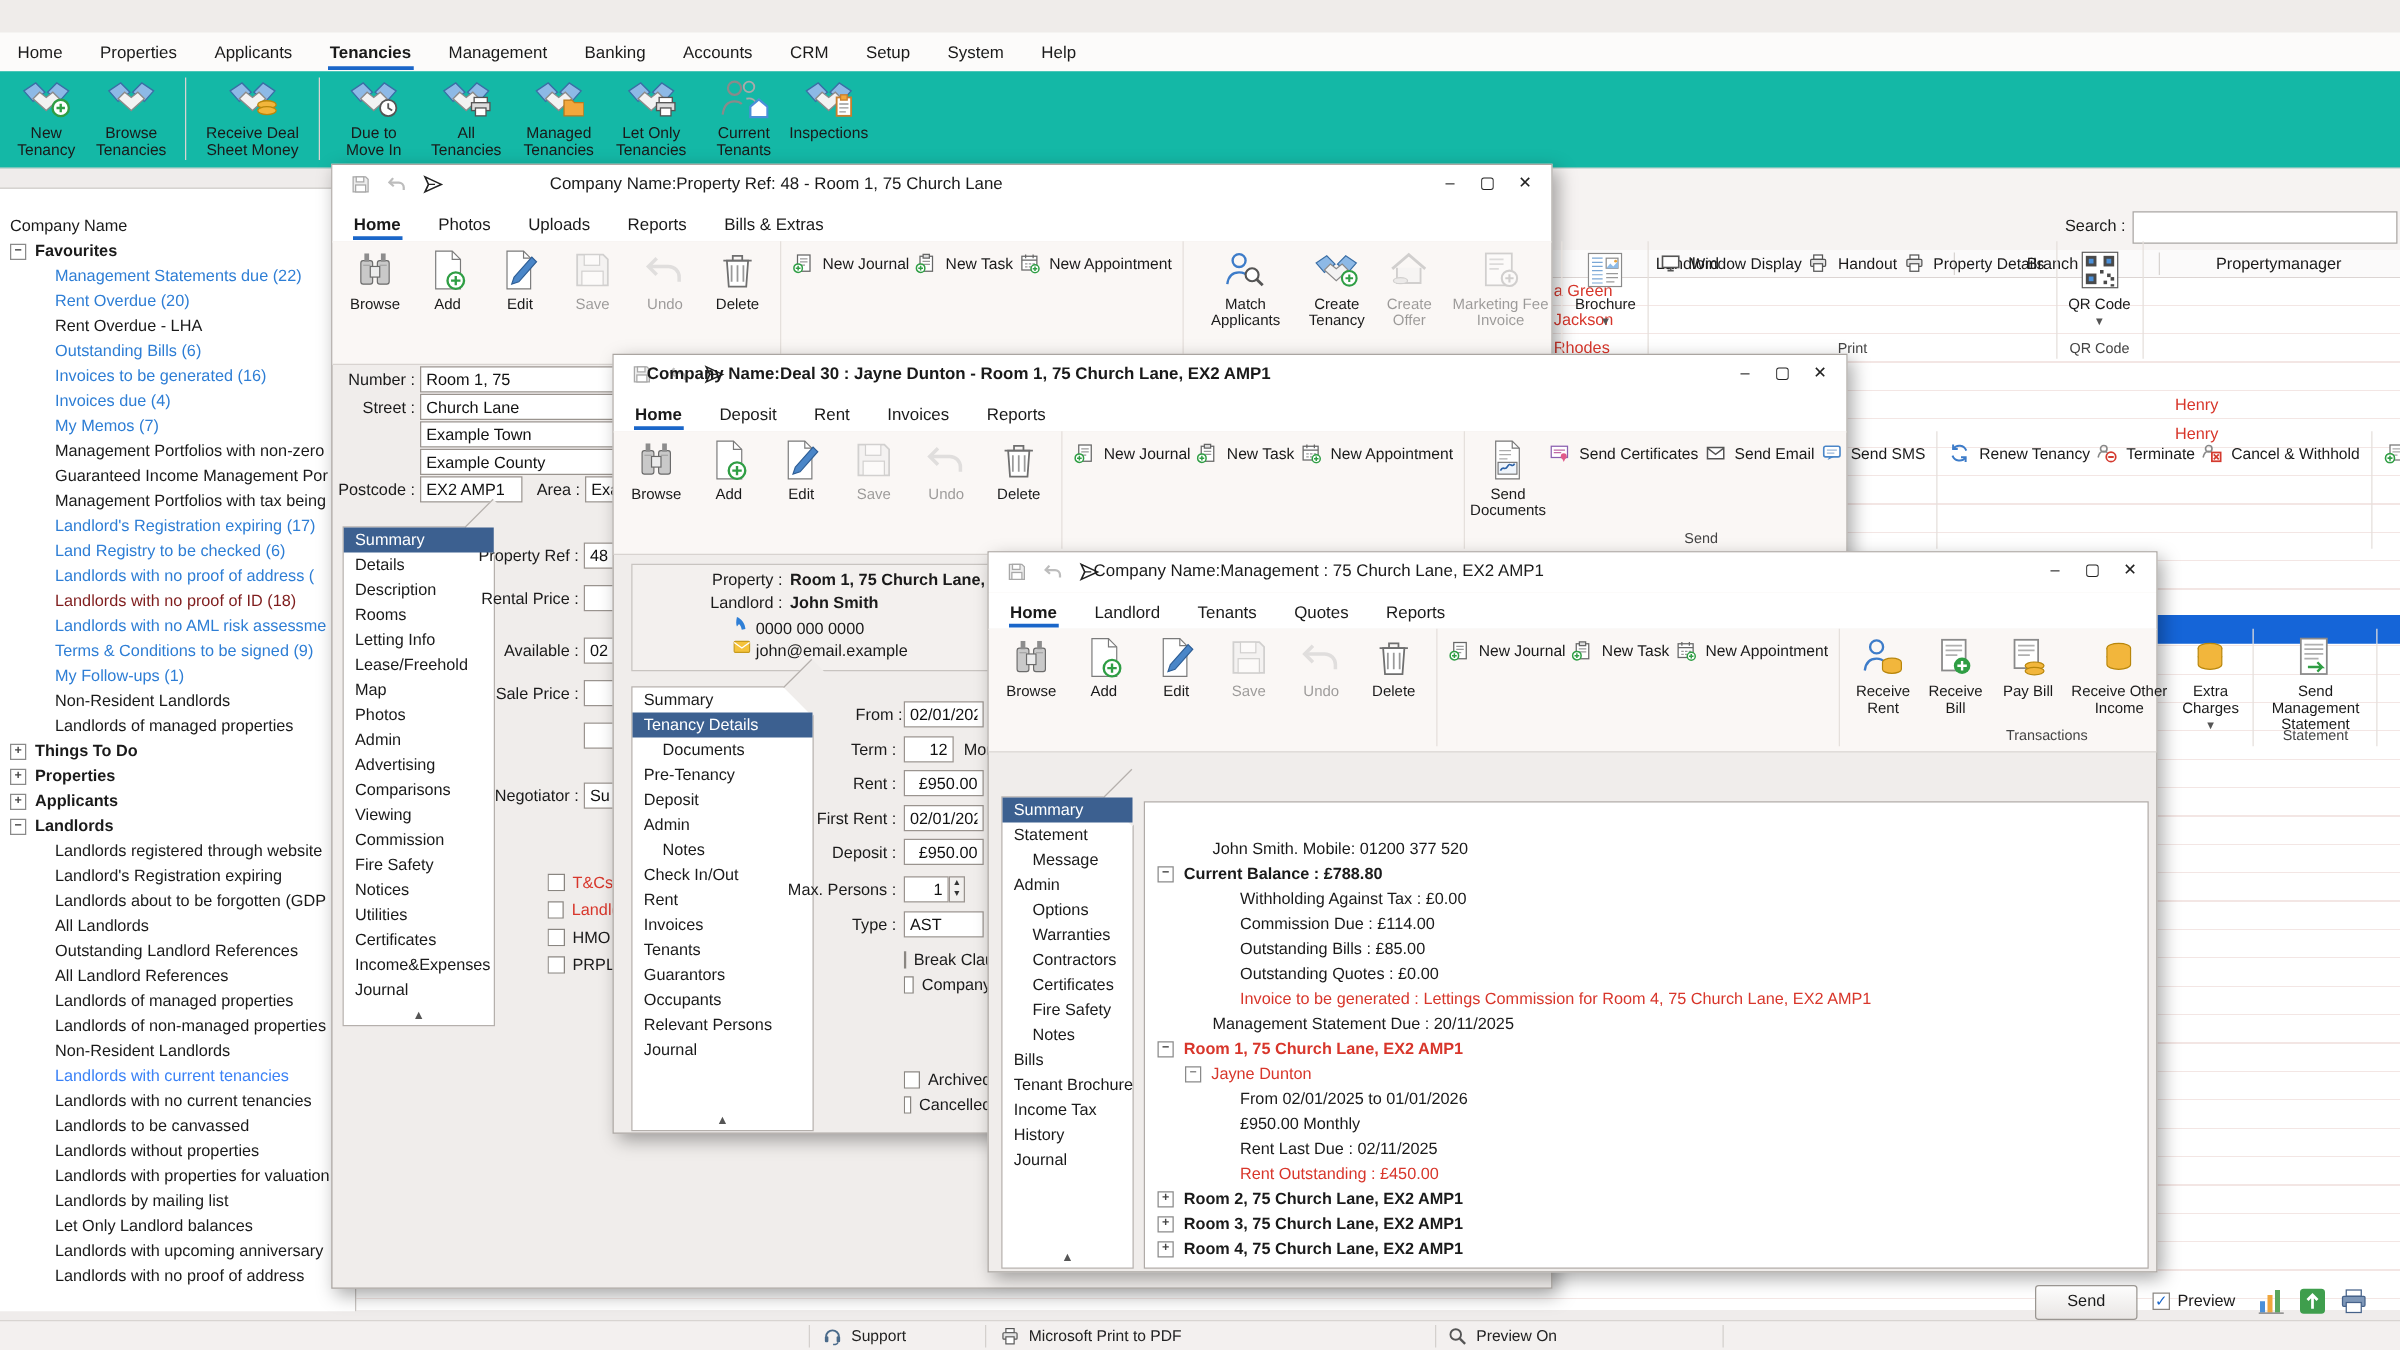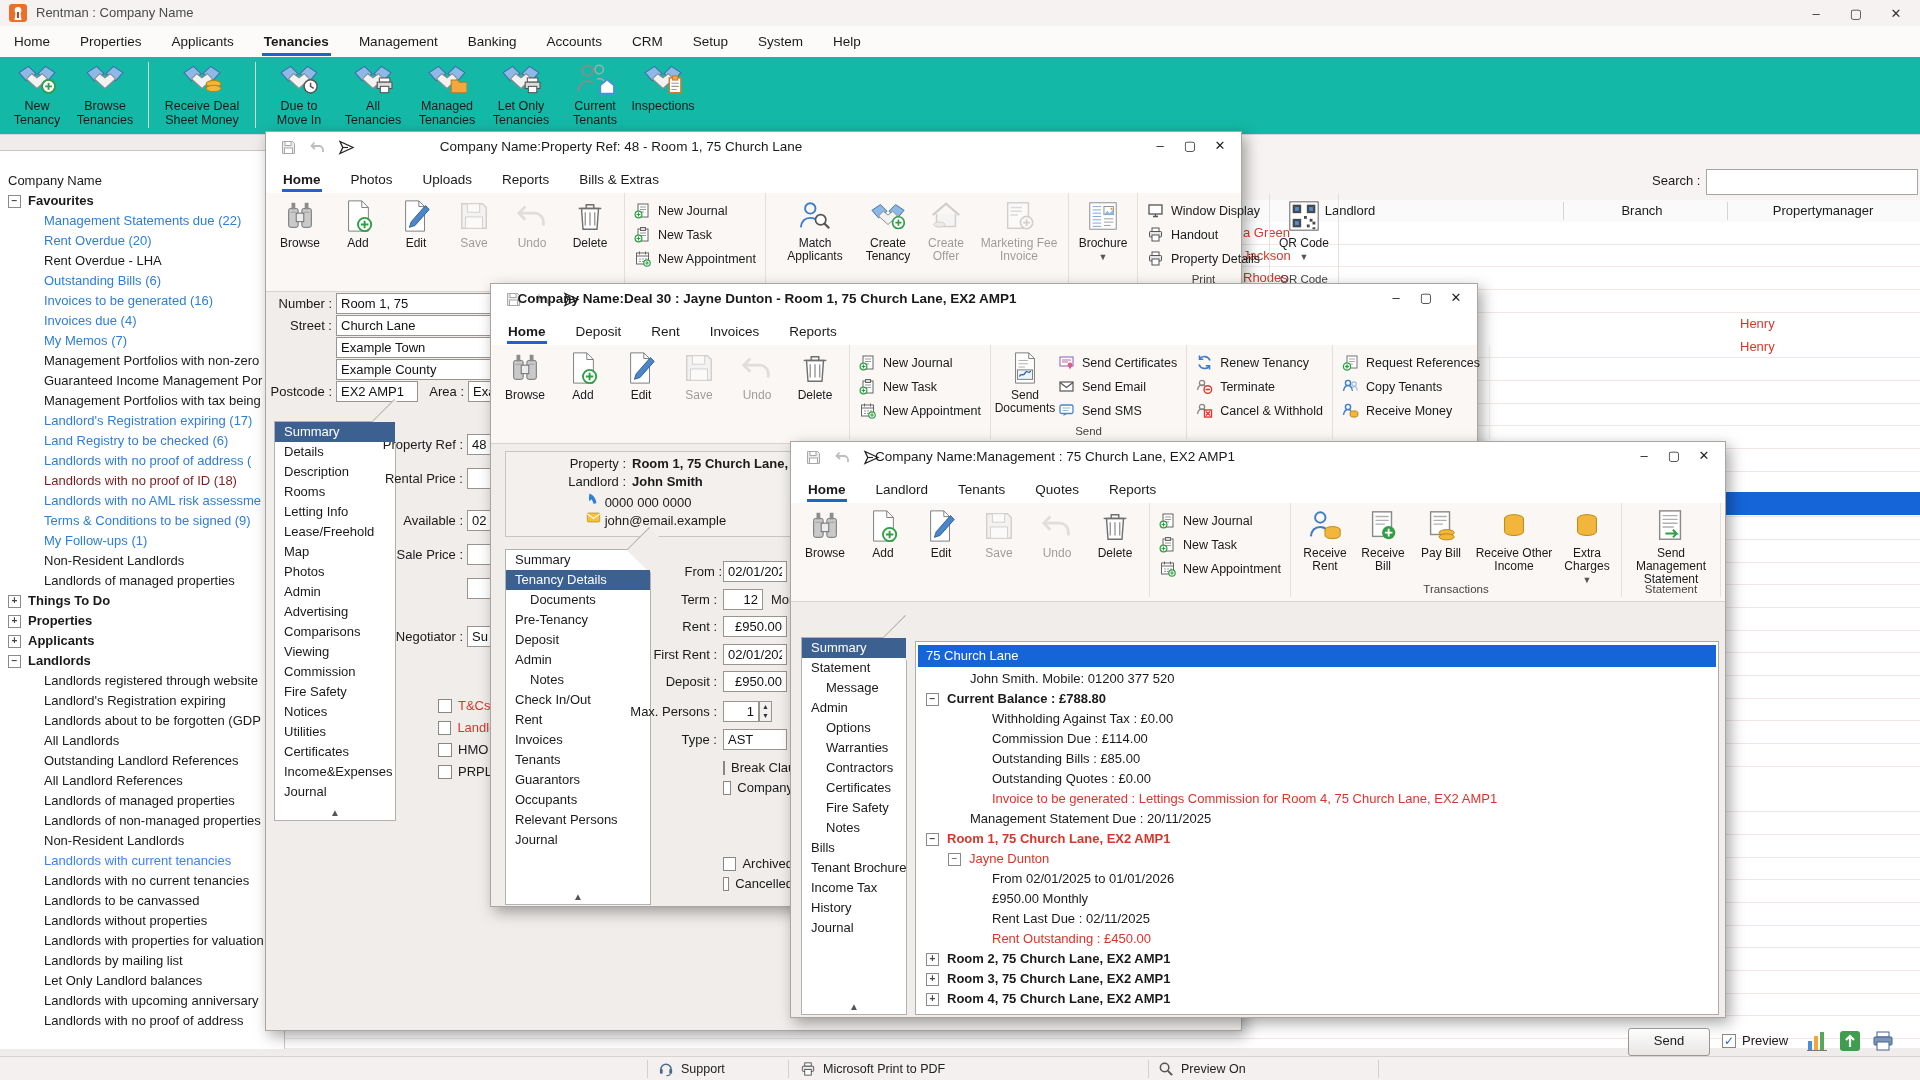--- a/index.html
+++ b/index.html
@@ -50,21 +50,21 @@
   .wc2{width:30px;text-align:center;font-size:13px;color:#222;}
   .wtabs{position:absolute;left:0;top:32px;right:0;height:29px;background:#fff;display:flex;align-items:center;padding-left:16px;border-bottom:1px solid #eceae8;}
   .wtab{font-size:13.5px;color:#1a1a1a;margin-right:28px;padding:6px 1px 5px;}
   .wtab.act{font-weight:bold;box-shadow:inset 0 -3px 0 #1a66c9;}
   .wribbon{position:absolute;left:0;top:61px;right:0;height:98px;background:#faf7f5;border-bottom:1px solid #d8d3d0;display:flex;align-items:flex-start;}
   .rgroup{position:relative;display:flex;align-items:flex-start;padding:4px 5px 0;height:94px;border-right:1px solid #e5e0dc;box-sizing:border-box;}
   .rcap{position:absolute;bottom:2px;left:0;right:0;text-align:center;font-size:11.5px;color:#444;}
   .bigbtn{display:flex;flex-direction:column;align-items:center;text-align:center;font-size:12px;line-height:13px;color:#1a1a1a;padding:2px 3px 0;}
   .bigbtn .icx{margin-bottom:4px;}
   .dis{opacity:.42;filter:grayscale(.9);}
-  .smallstack{display:flex;flex-direction:column;gap:5px;padding:4px 4px 0;}
+  .smallstack{display:flex;flex-direction:row;gap:5px;padding:4px 4px 0;}
   .smallbtn{display:flex;align-items:center;gap:7px;font-size:12.5px;color:#1a1a1a;height:19px;white-space:nowrap;}
   .drop{font-size:9px;color:#555;margin-top:1px;}
   .icx{display:inline-block;}
   .icx svg{width:100%;height:100%;display:block;}
   
   .navstrip{position:absolute;background:#fff;border:1px solid #b5b0ac;}
   .navcut{position:absolute;top:-16px;right:-16px;width:32px;height:32px;background:#f0edeb;transform:rotate(45deg);border-left:1px solid #b5b0ac;}
   .navitem{height:20px;line-height:20px;font-size:13px;color:#1a1a1a;padding-left:9px;white-space:nowrap;position:relative;z-index:2;}
   .navitem.sel{background:#3c6090;color:#fff;}
   .navitem.ind{padding-left:24px;}
@@ -83,34 +83,20 @@
   .thead3{position:absolute;left:2px;right:2px;height:22px;background:#1565d8;color:#fff;font-size:13px;line-height:22px;padding-left:8px;}
   .trow{position:absolute;font-size:13px;color:#1a1a1a;white-space:nowrap;height:20px;line-height:20px;}
   .trow .exp{margin-right:8px;}
   .red{color:#d8362b;}
   .bold{font-weight:bold;}
 </style>
 </head>
 <body>
 
 <div id="stage">
-  <div id="titlebar">
-    <span class="icx" style="position:absolute;left:9px;top:4px;width:18px;height:18px;">
-        <svg viewBox="0 0 18 18">
-          <rect x="0" y="0" width="18" height="18" rx="3" fill="#e8702a"></rect>
-          <circle cx="9" cy="6.5" r="3.4" fill="#fff"></circle>
-          <path d="M6.5 9h5l1 7h-7z" fill="#fff"></path>
-          <rect x="8" y="8" width="2" height="6" fill="#c2401a"></rect>
-        </svg>
-      </span>
-    <span class="tname">Rentman : Company Name</span>
-    <span class="wcs">
-      <span class="wc">–</span><span class="wc">▢</span><span class="wc">✕</span>
-    </span>
-  </div>
   <div id="menubar">
       <div class="mitem">Home</div>
       <div class="mitem">Properties</div>
       <div class="mitem">Applicants</div>
       <div class="mitem act">Tenancies</div>
       <div class="mitem">Management</div>
       <div class="mitem">Banking</div>
       <div class="mitem">Accounts</div>
       <div class="mitem">CRM</div>
       <div class="mitem">Setup</div>
@@ -1167,21 +1153,20 @@
         <div class="navitem ind">Fire Safety</div>
         <div class="navitem ind">Notes</div>
         <div class="navitem">Bills</div>
         <div class="navitem">Tenant Brochure</div>
         <div class="navitem">Income Tax</div>
         <div class="navitem">History</div>
         <div class="navitem">Journal</div>
         <div class="navup">▲</div>
       </div>
       <div id="w3tree" style="left: 124px; top: 199px; width: 926px; height: 372px; max-width: 802px;">
-        <div class="thead3" style="top: 3px;">75 Church Lane</div>
         <div class="trow" style="left: 54px; top: 27px;"><span>John Smith. Mobile: 01200 377 520</span></div>
         <div class="trow bold" style="left: 10px; top: 47px;"><span class="exp">−</span><span>Current Balance : £788.80</span></div>
         <div class="trow" style="left: 76px; top: 67px;"><span>Withholding Against Tax : £0.00</span></div>
         <div class="trow" style="left: 76px; top: 87px;"><span>Commission Due : £114.00</span></div>
         <div class="trow" style="left: 76px; top: 107px;"><span>Outstanding Bills : £85.00</span></div>
         <div class="trow" style="left: 76px; top: 127px;"><span>Outstanding Quotes : £0.00</span></div>
         <div class="trow red" style="left: 76px; top: 147px;"><span>Invoice to be generated : Lettings Commission for Room 4, 75 Church Lane, EX2 AMP1</span></div>
         <div class="trow" style="left: 54px; top: 167px;"><span>Management Statement Due  : 20/11/2025</span></div>
         <div class="trow red bold" style="left: 10px; top: 187px;"><span class="exp">−</span><span>Room 1, 75 Church Lane, EX2 AMP1</span></div>
         <div class="trow red" style="left: 32px; top: 207px;"><span class="exp">−</span><span>Jayne Dunton</span></div>

